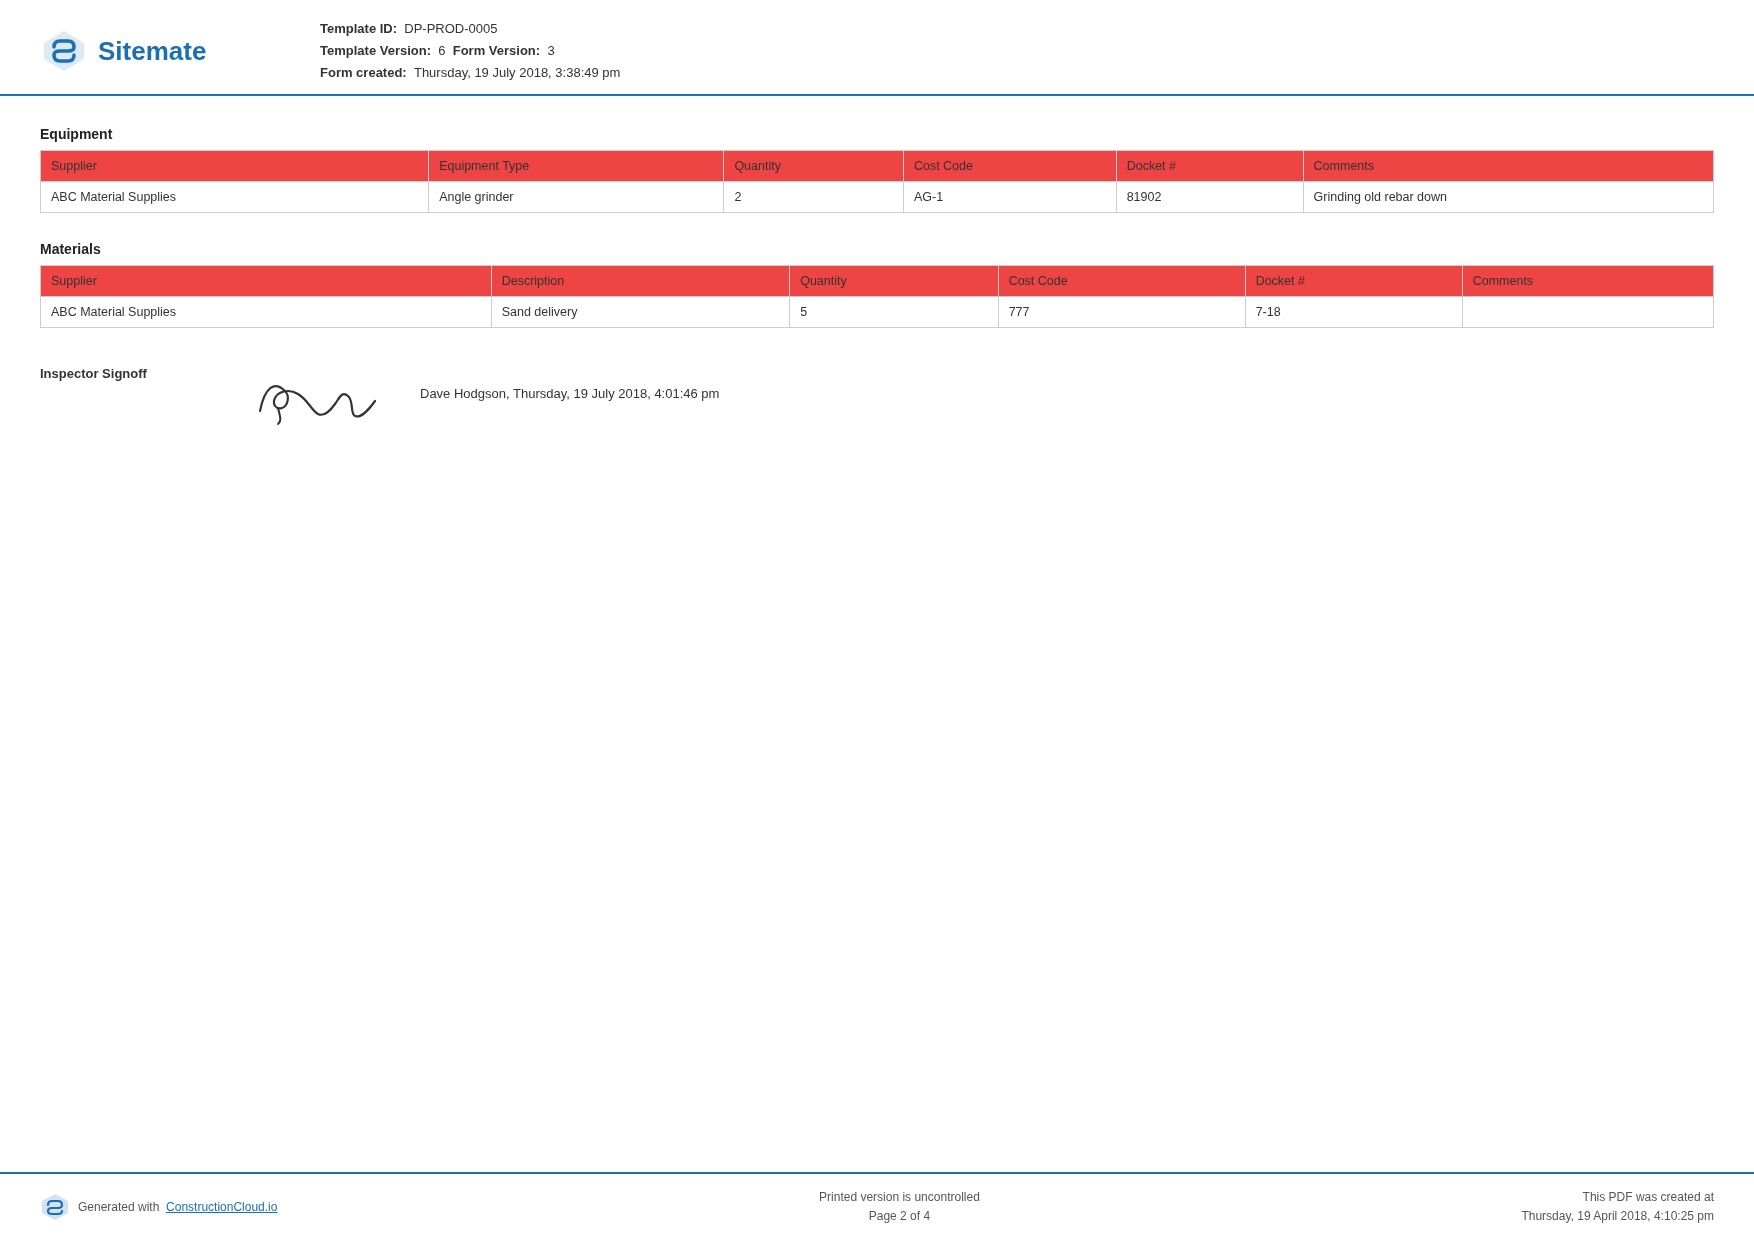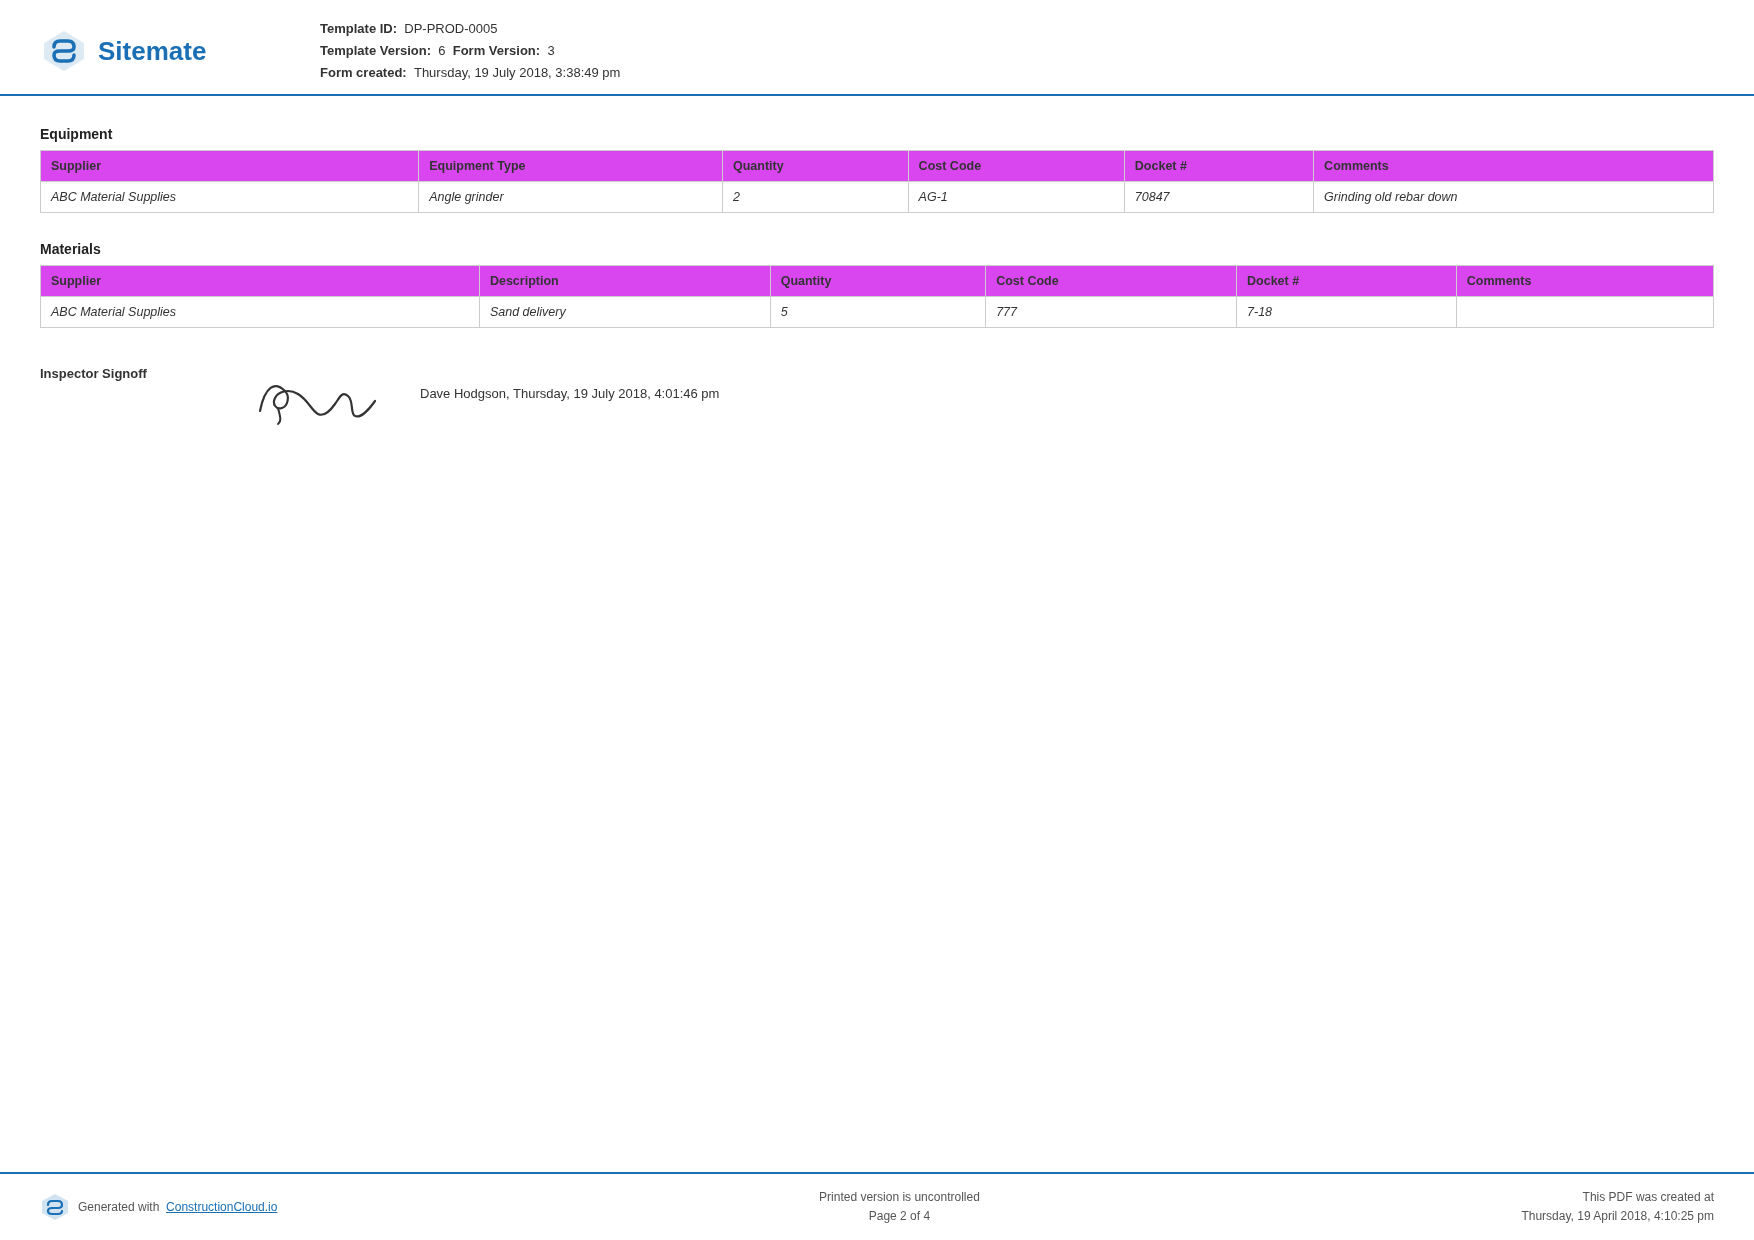--- a/index.html
+++ b/index.html
@@ -94,34 +94,33 @@
 
     
     .data-table {
       width: 100%;
       border-collapse: collapse;
       margin-bottom: 28px;
       font-size: 13px;
     }
 
     .data-table th {
-      background-color: #d946ef;
+      background-color: #ef4444;
       border: 1px solid #ccc;
       padding: 8px 10px;
       text-align: left;
-      font-weight: bold;
+      font-weight: normal;
       font-size: 12.5px;
     }
 
     .data-table td {
       border: 1px solid #ccc;
       padding: 8px 10px;
       text-align: left;
       font-size: 12.5px;
-      font-style: italic;
     }
 
     
     .signoff-section {
       display: flex;
       align-items: flex-start;
       margin-top: 10px;
     }
 
     .signoff-label {
@@ -231,21 +230,21 @@
             <th>Docket #</th>
             <th>Comments</th>
           </tr>
         </thead>
         <tbody>
           <tr>
             <td>ABC Material Supplies</td>
             <td>Angle grinder</td>
             <td>2</td>
             <td>AG-1</td>
-            <td>70847</td>
+            <td>81902</td>
             <td>Grinding old rebar down</td>
           </tr>
         </tbody>
       </table>
     </div>
 
     <div>
       <div class="section-title">Materials</div>
       <table class="data-table">
         <thead>

